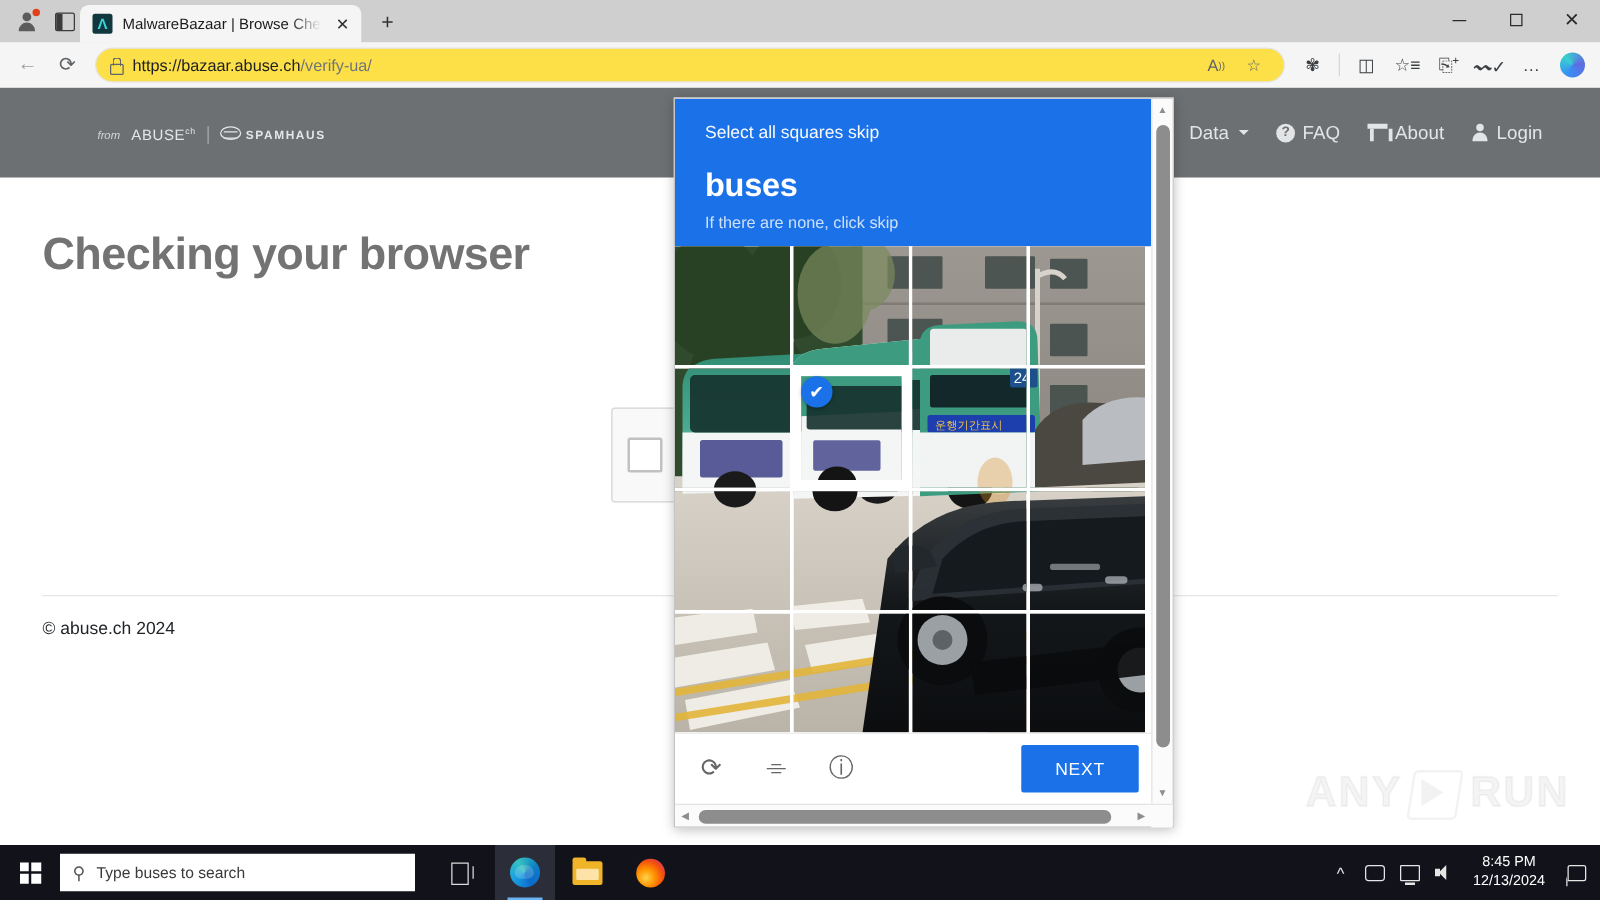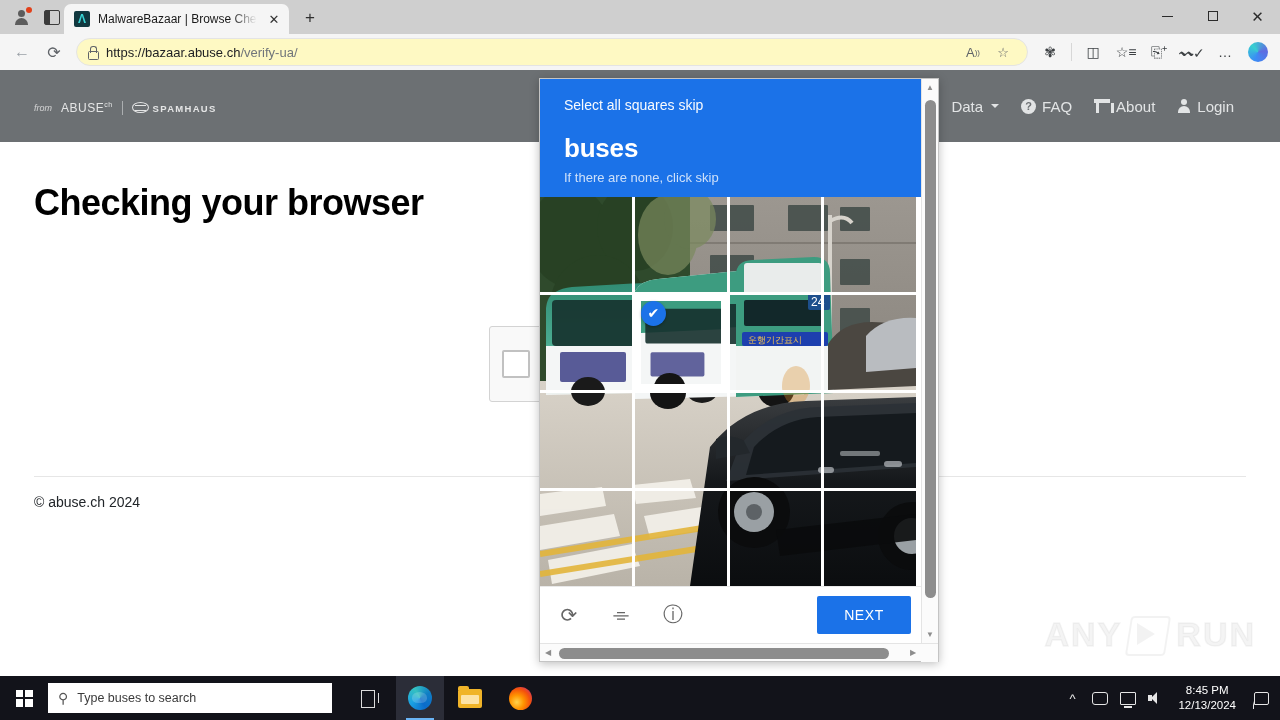--- a/index.html
+++ b/index.html
@@ -68,21 +68,21 @@
   .navbar {
     position: absolute; left: 0; top: 34px; width: 1280px; height: 36px;
     background: #f5f5f5; display: flex; align-items: center; padding: 0 6px;
   }
   .navbtn {
     width: 32px; height: 30px; display:flex; align-items:center; justify-content:center;
     color: #5f6368; font-size: 16px;
   }
   .navbtn.back { color: #9aa0a6; }
   .omnibox {
-    flex: 1; height: 28px; background: #fef9c3; border-radius: 14px; display: flex; align-items: center;
+    flex: 1; height: 28px; background: #fde047; border-radius: 14px; display: flex; align-items: center;
     margin: 0 6px; padding: 0 10px; gap: 8px; border: 1px solid #e4e4e4;
   }
   .lock-icon { width: 11px; height: 13px; position: relative; flex: none; }
   .lock-icon::before {
     content:''; position:absolute; left:1px; top:5px; width:9px; height:7px; border:1.2px solid #5f6368; border-radius:1.5px;
   }
   .lock-icon::after {
     content:''; position:absolute; left:3px; top:0px; width:5px; height:6px; border:1.2px solid #5f6368; border-bottom:none; border-radius:3px 3px 0 0;
   }
   .url { font-size: 13px; color: #202124; white-space: nowrap; }
@@ -100,41 +100,41 @@
   
   .page { position: absolute; left: 0; top: 70px; width: 1280px; height: 606px; background: #fff; overflow: hidden; }
   .site-header {
     height: 72px; background: #6c7073; display: flex; align-items: center; padding: 0 34px;
   }
   .brand-block { display: flex; flex-direction: column; }
   .brand-title { font-size: 30px; color: #fff; letter-spacing: -0.3px; line-height: 1.05; }
   .brand-title b { font-weight: 700; }
   .brand-title span.light { font-weight: 400; }
   .brand-sub { display: flex; align-items: center; gap: 9px; margin-top: 3px; opacity: .82; }
-  .brand-sub .from { font-size: 9px; color: #e8e8e8; font-style: italic; }
+  .brand-sub .from { font-size: 9px; color: #e8e8e8; font-style: italic; margin-left: 44px; }
   .brand-sub .abuse { font-size: 12px; color: #ffffff; letter-spacing: .5px; }
   .brand-sub .abuse sup { font-size: 7px; }
   .brand-sub .divider { width: 1px; height: 14px; background: #b9bcbe; }
   .brand-sub .spamhaus { font-size: 9.5px; color: #fff; letter-spacing: 1.3px; font-weight: 700; }
   .sh-logo { width: 17px; height: 11px; border-radius: 50%; border: 1.5px solid #fff; display:inline-block; margin-right:4px; vertical-align:-1px; position: relative;}
   .sh-logo::after{content:'';position:absolute;left:2px;top:2.5px;width:11px;height:4px;border-top:1.5px solid #fff;border-bottom:1.5px solid #fff;}
 
   .site-nav { margin-left: auto; display: flex; align-items: center; gap: 22px; padding-right: 12px; }
   .nav-item { display: flex; align-items: center; gap: 6px; color: #e2e4e5; font-size: 15px; }
   .nav-caret { width:0;height:0;border-left:4px solid transparent;border-right:4px solid transparent;border-top:4px solid #e2e4e5; margin-left:2px;}
   .ico-circle-q { width:15px;height:15px;border-radius:50%;background:#e2e4e5;color:#6c7073;font-size:11px;font-weight:bold;display:flex;align-items:center;justify-content:center;line-height:1;}
   .ico-bank { width:16px;height:14px;position:relative;}
   .ico-bank::before{content:'';position:absolute;left:0;top:0;width:16px;height:3.5px;background:#e2e4e5;}
   .ico-bank::after{content:'';position:absolute;left:2px;top:4px;width:12px;height:10px;border-left:3px solid #e2e4e5;border-right:3px solid #e2e4e5;}
   .ico-user { width:14px;height:14px;position:relative;}
   .ico-user::before{content:'';position:absolute;left:4px;top:0;width:6px;height:6px;border-radius:50%;background:#e2e4e5;}
   .ico-user::after{content:'';position:absolute;left:1px;top:7px;width:12px;height:7px;border-radius:6px 6px 0 0;background:#e2e4e5;}
 
   .content { padding: 40px 34px 0 34px; position: relative; height: 334px;}
-  .page-title { font-size: 36px; color: #000000; font-weight: 700; letter-spacing: -0.5px; }
+  .page-title { font-size: 36px; color: #737373; font-weight: 700; letter-spacing: -0.5px; }
   .confirm-text { margin-top: 62px; font-size: 15px; color: #212529; text-align: center; }
   .captcha-placeholder {
     margin: 23px auto 0; width: 302px; height: 76px; background: #f9f9f9; border: 1px solid #d3d3d3;
     border-radius: 3px; display: flex; align-items: center; padding-left: 12px;
   }
   .cp-box { width: 28px; height: 28px; background: #fff; border: 2px solid #c1c1c1; border-radius: 2px; }
   .page-rule { position:absolute; left: 34px; right: 34px; top: 334px; height: 1px; background: #e6e6e6; }
   .copyright { position: absolute; left: 34px; top: 352px; font-size: 14px; color: #212529; }
 
   

